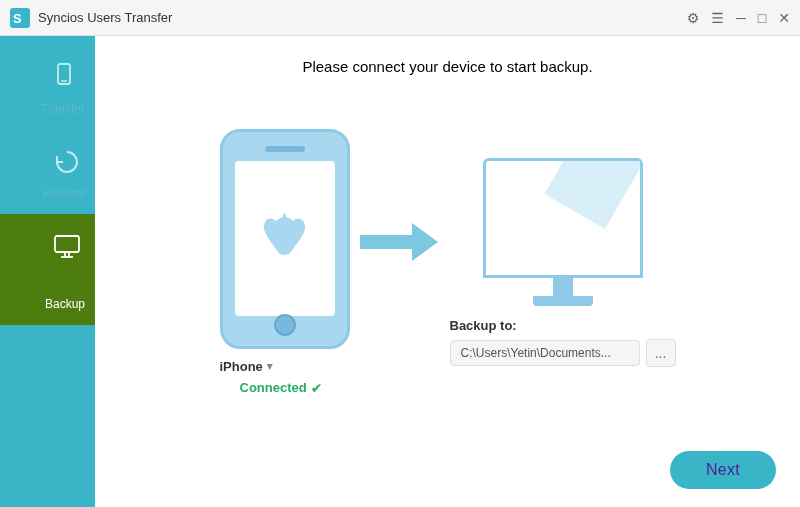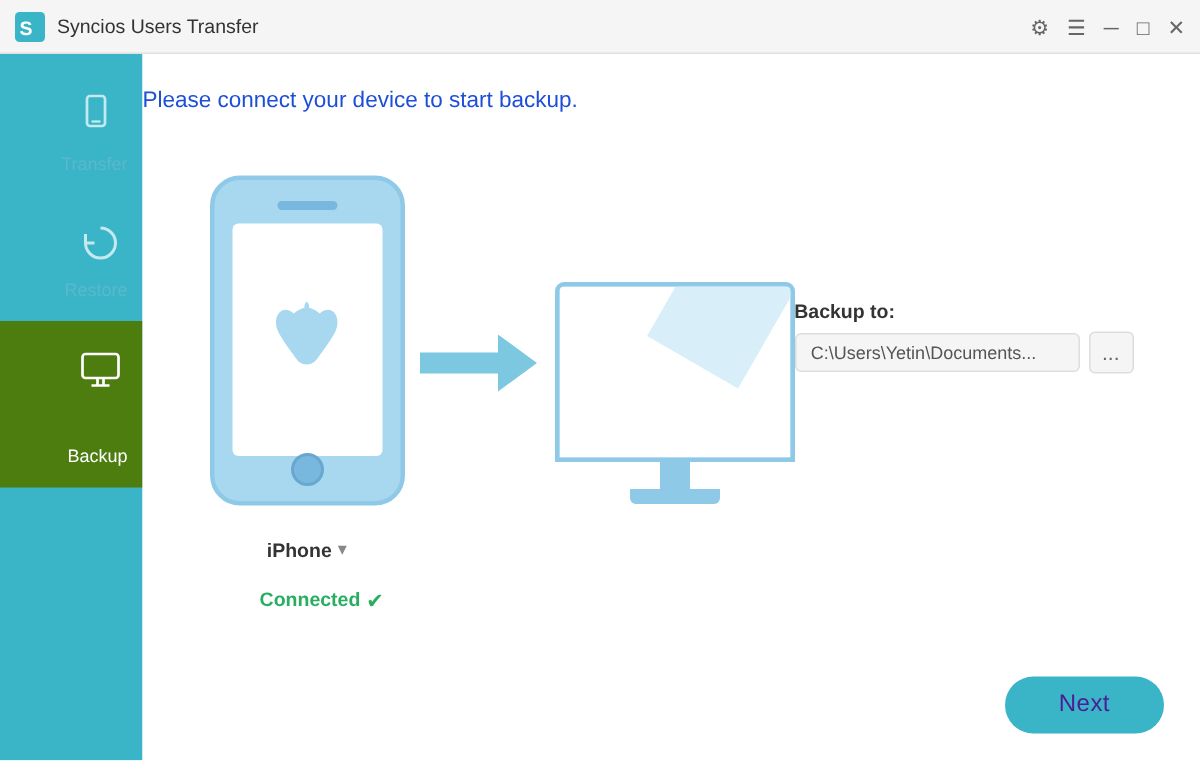--- a/index.html
+++ b/index.html
@@ -101,41 +101,41 @@
 
     
     .content-area {
       flex: 1;
       display: flex;
       flex-direction: column;
       background: #fff;
       padding: 0;
     }
     .content-header {
-      text-align: left;
+      text-align: center;
       padding: 22px 0 10px;
       font-size: 15px;
-      color: #1d4ed8;
+      color: #000000;
     }
     .content-body {
       flex: 1;
       display: flex;
       align-items: center;
       justify-content: center;
       gap: 0;
       padding: 0 30px;
       position: relative;
     }
 
     
     .phone-container {
       display: flex;
       flex-direction: column;
-      align-items: center;
-      gap: 18px;
+      align-items: flex-start;
+      gap: 6px;
     }
     .phone-wrapper {
       position: relative;
     }
     .phone {
       width: 130px;
       height: 220px;
       background: #a8d8f0;
       border-radius: 20px;
       display: flex;
@@ -316,21 +316,22 @@
       padding: 10px 36px;
       font-size: 16px;
       font-weight: 500;
       cursor: pointer;
       letter-spacing: 0.3px;
     }
 
     
     .right-area {
       display: flex;
-      align-items: flex-start;
+      flex-direction: column;
+      align-items: center;
     }
   </style>
 </head>
 <body>
 
 <div class="title-bar">
   <div class="title-bar-left">
 
     <svg class="app-logo" viewBox="0 0 20 20" xmlns="http://www.w3.org/2000/svg">
       <rect width="20" height="20" rx="3" fill="#3ab5c8"></rect>

